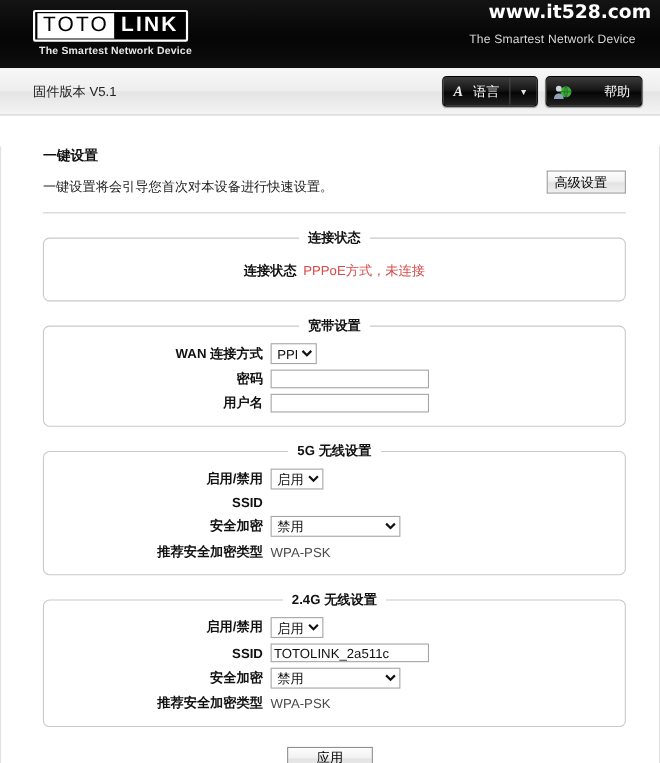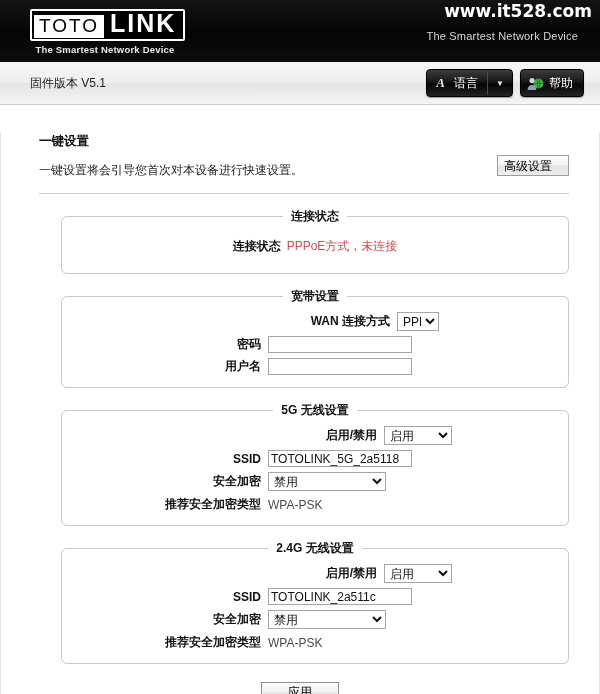--- a/index.html
+++ b/index.html
@@ -53,21 +53,21 @@
     letter-spacing: 2px;
     padding: 1px 5px 2px 5px;
     line-height: 20px;
     font-family: "Liberation Sans", sans-serif;
   }
   .logo-link {
     display: inline-block;
     background: #000000;
     color: #ffffff;
     font-weight: bold;
-    font-size: 25px;
+    font-size: 19px;
     letter-spacing: 2px;
     padding: 1px 5px 2px 6px;
     line-height: 20px;
     font-family: "Liberation Sans", sans-serif;
   }
   .logo-tagline {
     margin-top: 3px;
     color: #e8e8e8;
     font-size: 9.5px;
     font-weight: bold;
@@ -142,21 +142,21 @@
     width: 1px;
     height: 24px;
     background: #4a4a4a;
   }
   .caret {
     width: 24px;
     text-align: center;
     font-size: 8px;
     color: #e6e6e6;
   }
-  .help-btn { padding: 0 10px 0 6px; }
+  .help-btn { padding: 0 10px 0 6px; gap: 24px; }
   .help-icon {
     width: 17px;
     height: 15px;
     margin-right: 5px;
     position: relative;
     display: inline-block;
   }
   .help-label { font-size: 12px; }
 
   
@@ -200,40 +200,40 @@
     box-sizing: border-box;
   }
   .hr {
     margin: 14px 30px 0 38px;
     height: 1px;
     background: #cfcfcf;
   }
 
   
   fieldset.panel {
-    margin: 14px 30px 0 60px;
+    margin: 14px 30px 0 38px;
     border: 1px solid #c9c9c9;
     border-radius: 6px;
     padding: 5px 0 12px 0;
     min-width: 0;
   }
   fieldset.panel legend {
     font-size: 12px;
     font-weight: bold;
     color: #111;
     padding: 0 8px;
     margin: 0 auto;
     text-align: center;
   }
   .row {
     display: flex;
     align-items: center;
     margin-top: 5px;
   }
-  .row.first { margin-top: 2px; justify-content: center; }
+  .row.first { margin-top: 2px; }
   .lbl {
     width: 206px;
     text-align: right;
     padding-right: 7px;
     font-size: 12px;
     font-weight: bold;
     color: #111;
     box-sizing: border-box;
   }
   .val-red {
@@ -269,21 +269,21 @@
     font-size: 12px;
     font-family: "Liberation Sans", sans-serif;
     height: 19px;
     border: 1px solid #a6a6a6;
     background: #fff;
     color: #111;
     padding: 0 1px;
     box-sizing: border-box;
   }
   select.sel-wan { width: 42px; }
-  select.sel-small { width: 68px; }
+  select.sel-small { width: 48px; }
   select.sel-enc { width: 118px; }
 
   .apply-wrap {
     text-align: center;
     margin-top: 18px;
   }
   .apply-btn {
     width: 78px;
     height: 21px;
     font-size: 12px;
@@ -372,21 +372,20 @@
     <fieldset class="panel">
       <legend>5G 无线设置</legend>
       <div class="row first">
         <div class="lbl">启用/禁用</div>
         <select class="sel sel-small">
           <option>启用</option>
         </select>
       </div>
       <div class="row">
         <div class="lbl">SSID</div>
-        <input class="txt" type="text" value="TOTOLINK_5G_2a5118" style="">
       </div>
       <div class="row">
         <div class="lbl">安全加密</div>
         <select class="sel sel-enc">
           <option>禁用</option>
         </select>
       </div>
       <div class="row">
         <div class="lbl">推荐安全加密类型</div>
         <div class="val-plain">WPA-PSK</div>

